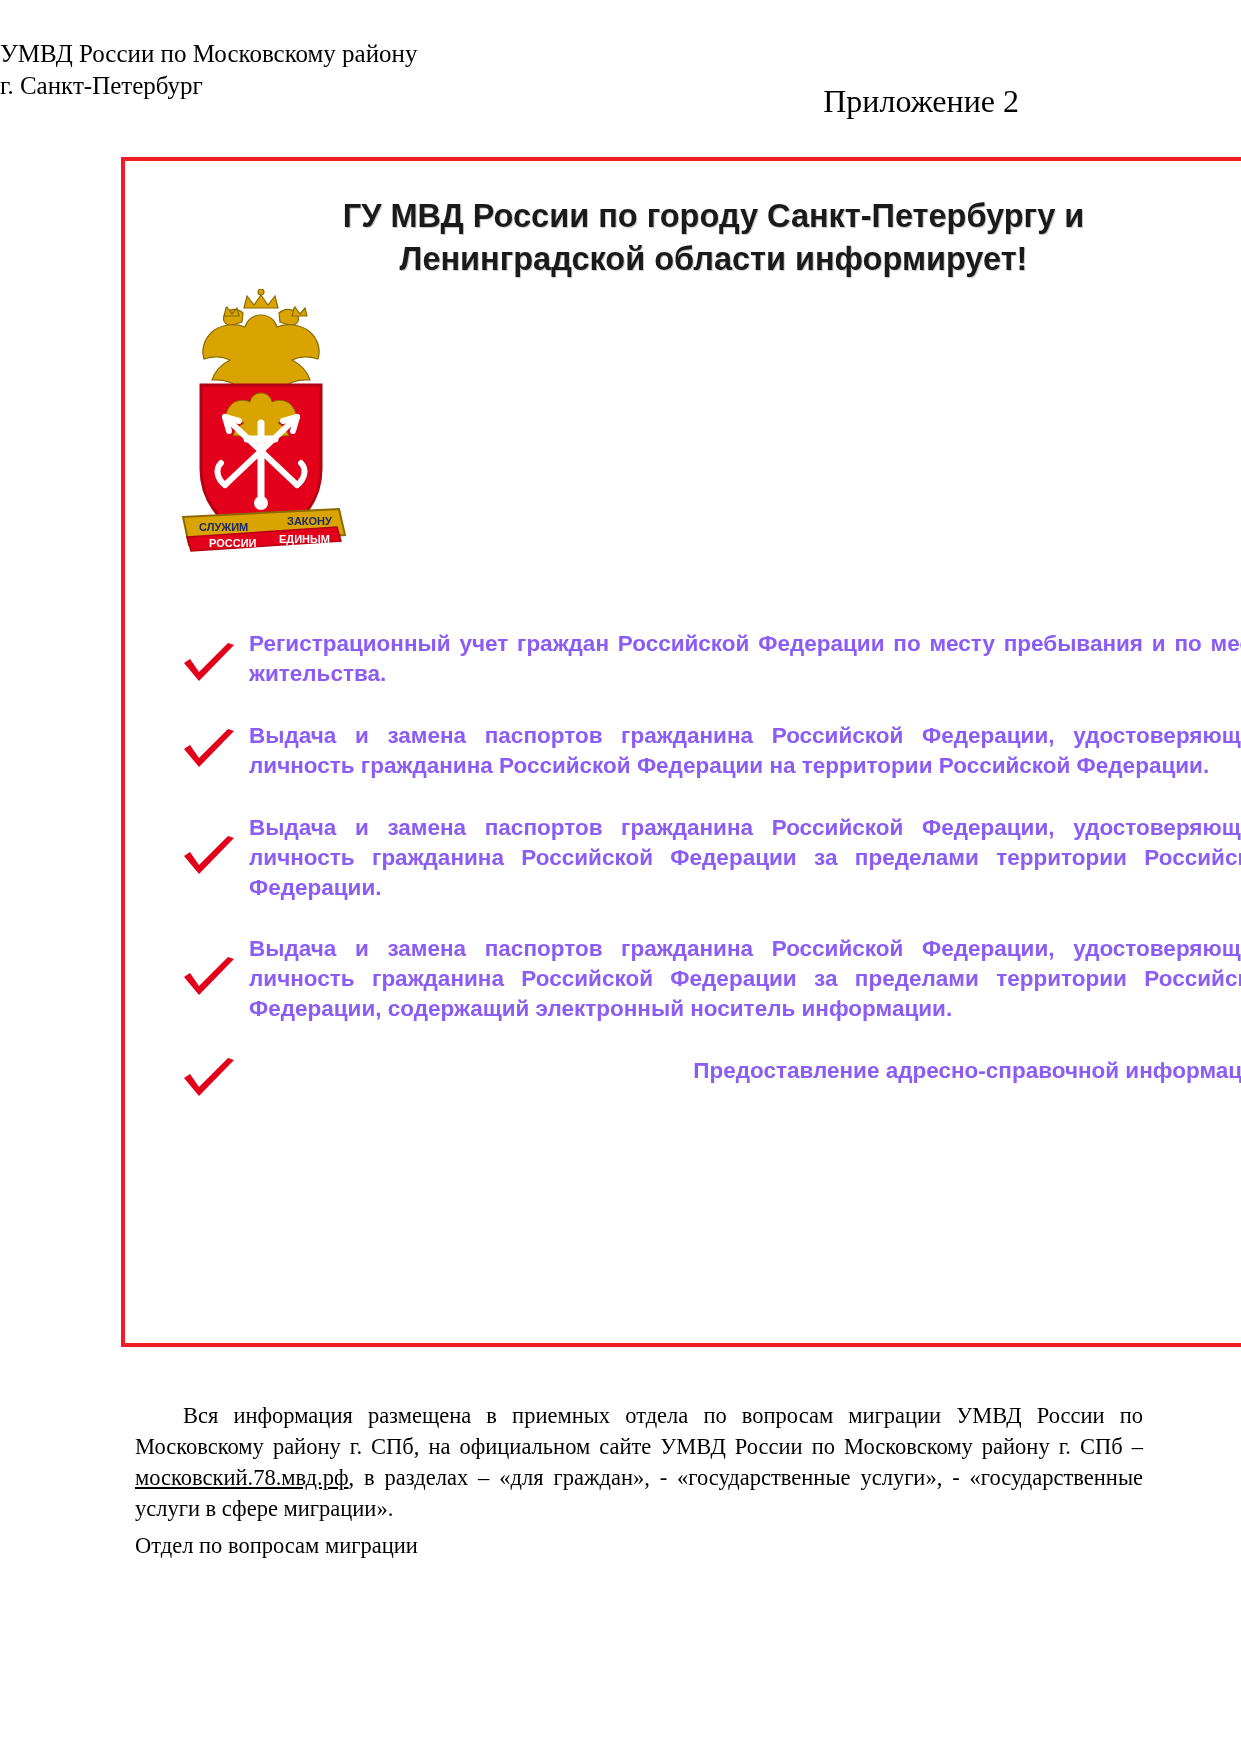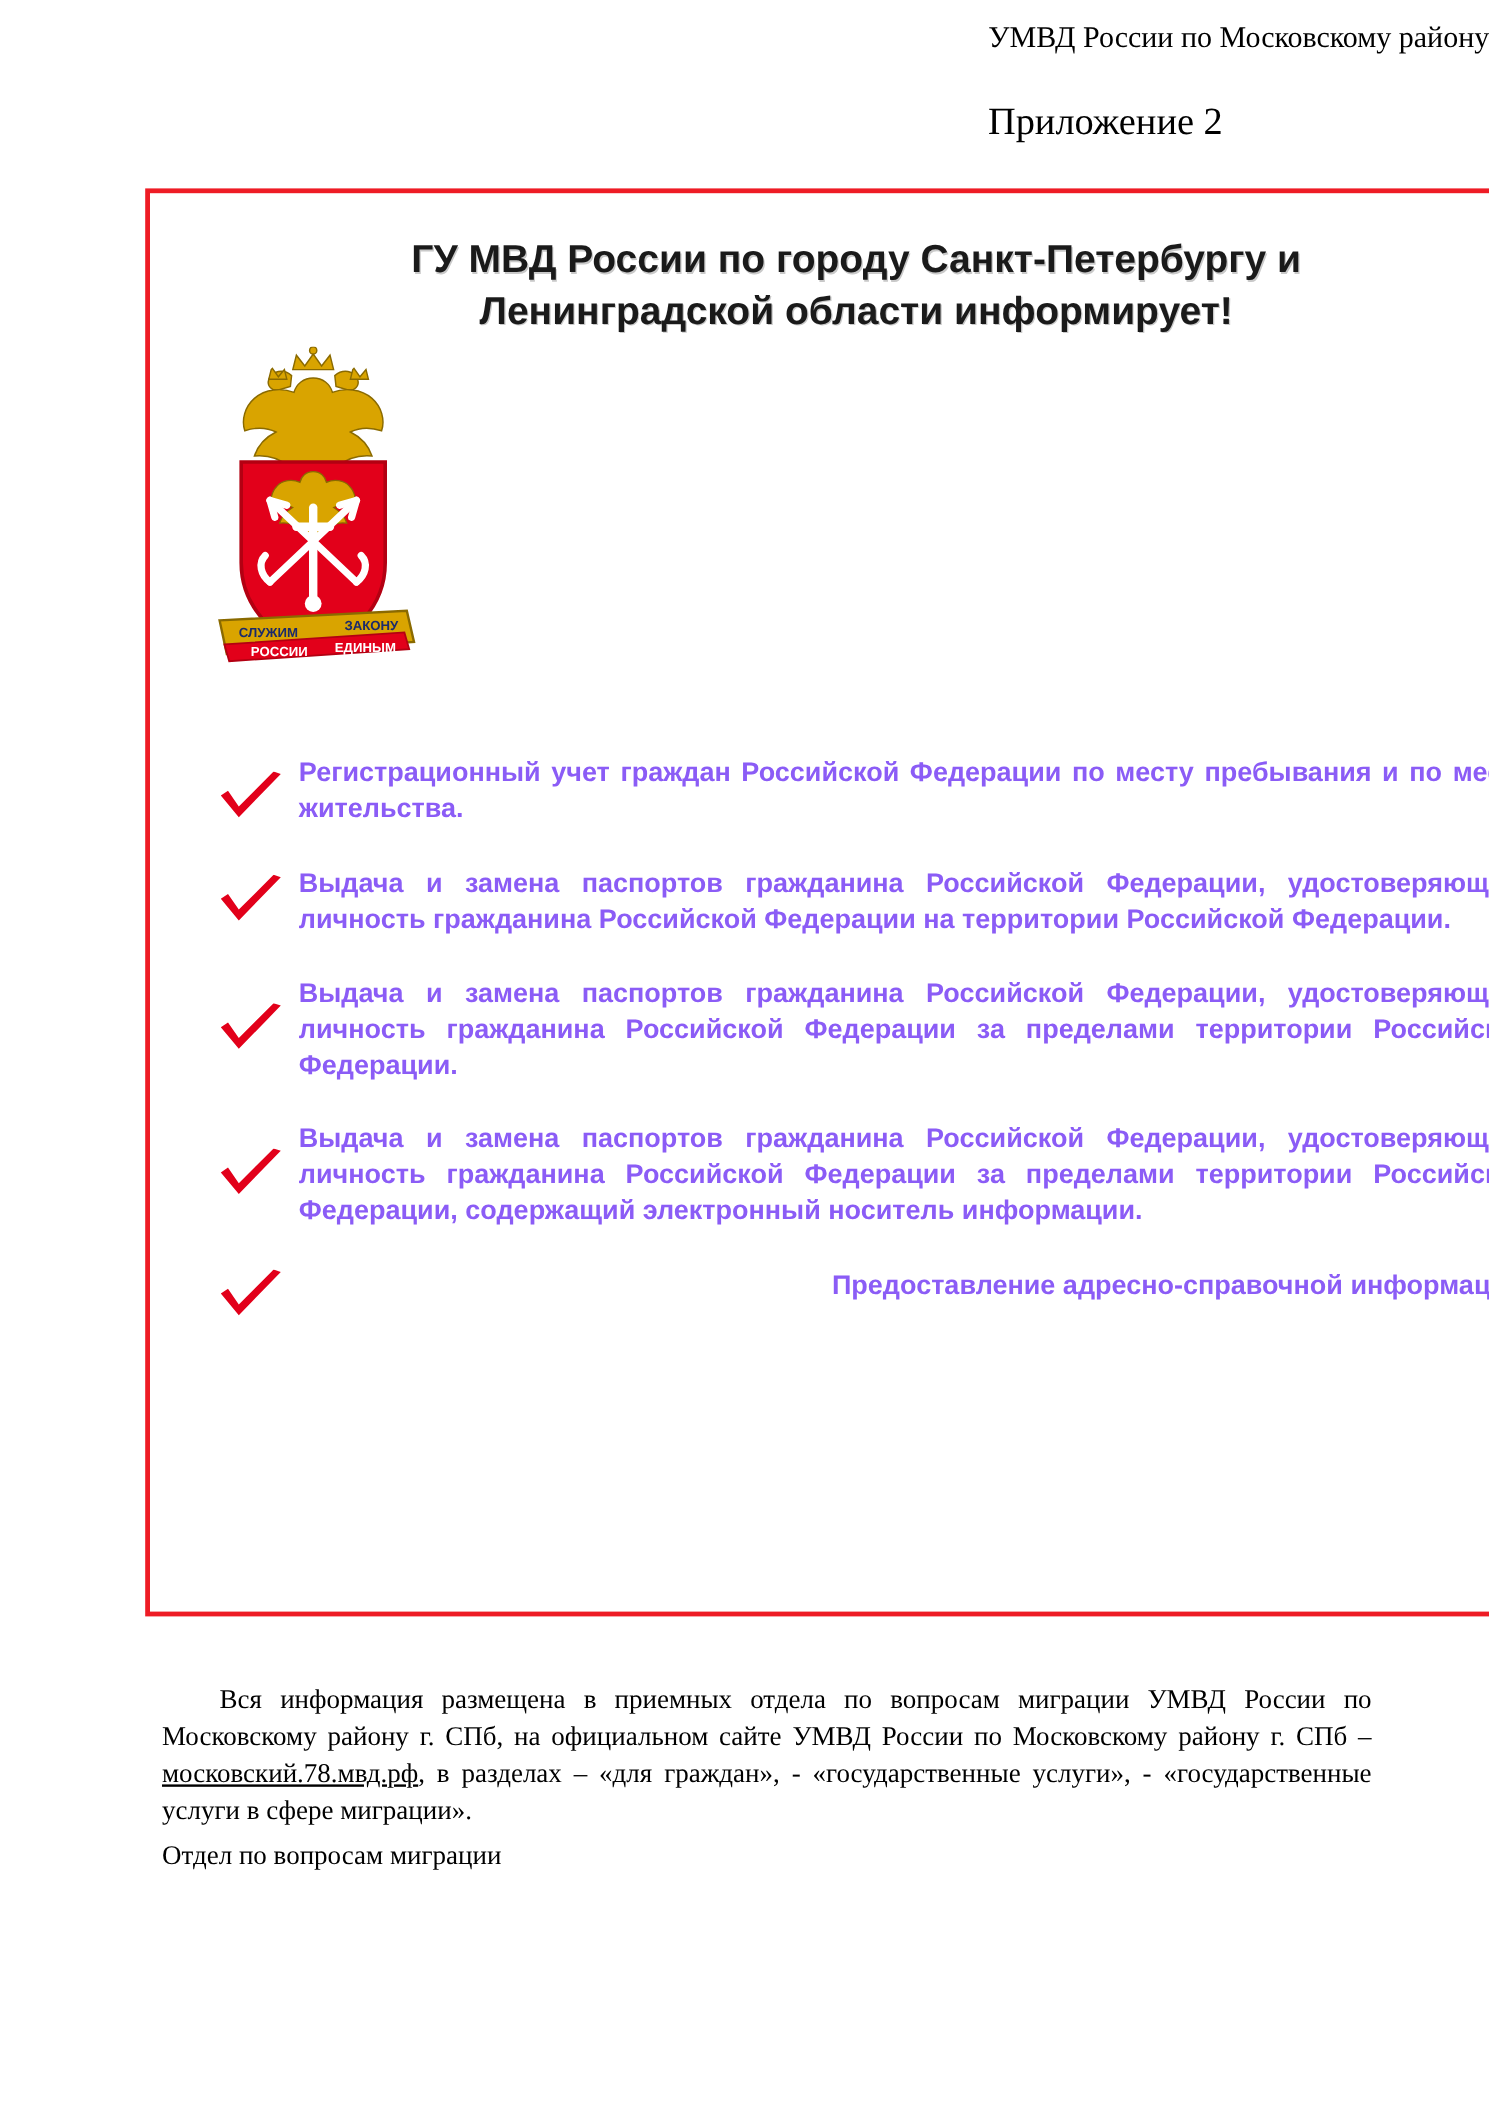--- a/index.html
+++ b/index.html
@@ -11,22 +11,22 @@
     width: 1241px;
     height: 1755px;
     position: relative;
     font-family: "Liberation Serif", serif;
     color: #000000;
     overflow: hidden;
   }
 
   
   .doc-header {
-    padding-top: 16px;
-    text-align: right;
+    padding-top: 38px;
+    text-align: left;
     font-size: 25px;
     line-height: 1.28;
   }
   .doc-header .line2 { display: block; }
 
   .appendix {
     position: absolute;
     top: 83px;
     right: 222px;
     font-size: 32px;
@@ -135,20 +135,21 @@
     text-align: left;
     text-indent: 0;
     margin-top: 6px;
   }
 </style>
 </head>
 <body>
 
 <div class="doc-header">
   <span>УМВД России по Московскому району</span>
+  <span class="line2">г. Санкт-Петербург</span>
 </div>
 <div class="appendix">Приложение 2</div>
 
 <div class="poster">
 
   <div class="poster-title">
     <div>ГУ МВД России по городу Санкт-Петербургу и</div>
     <div>Ленинградской области информирует!</div>
   </div>
 

